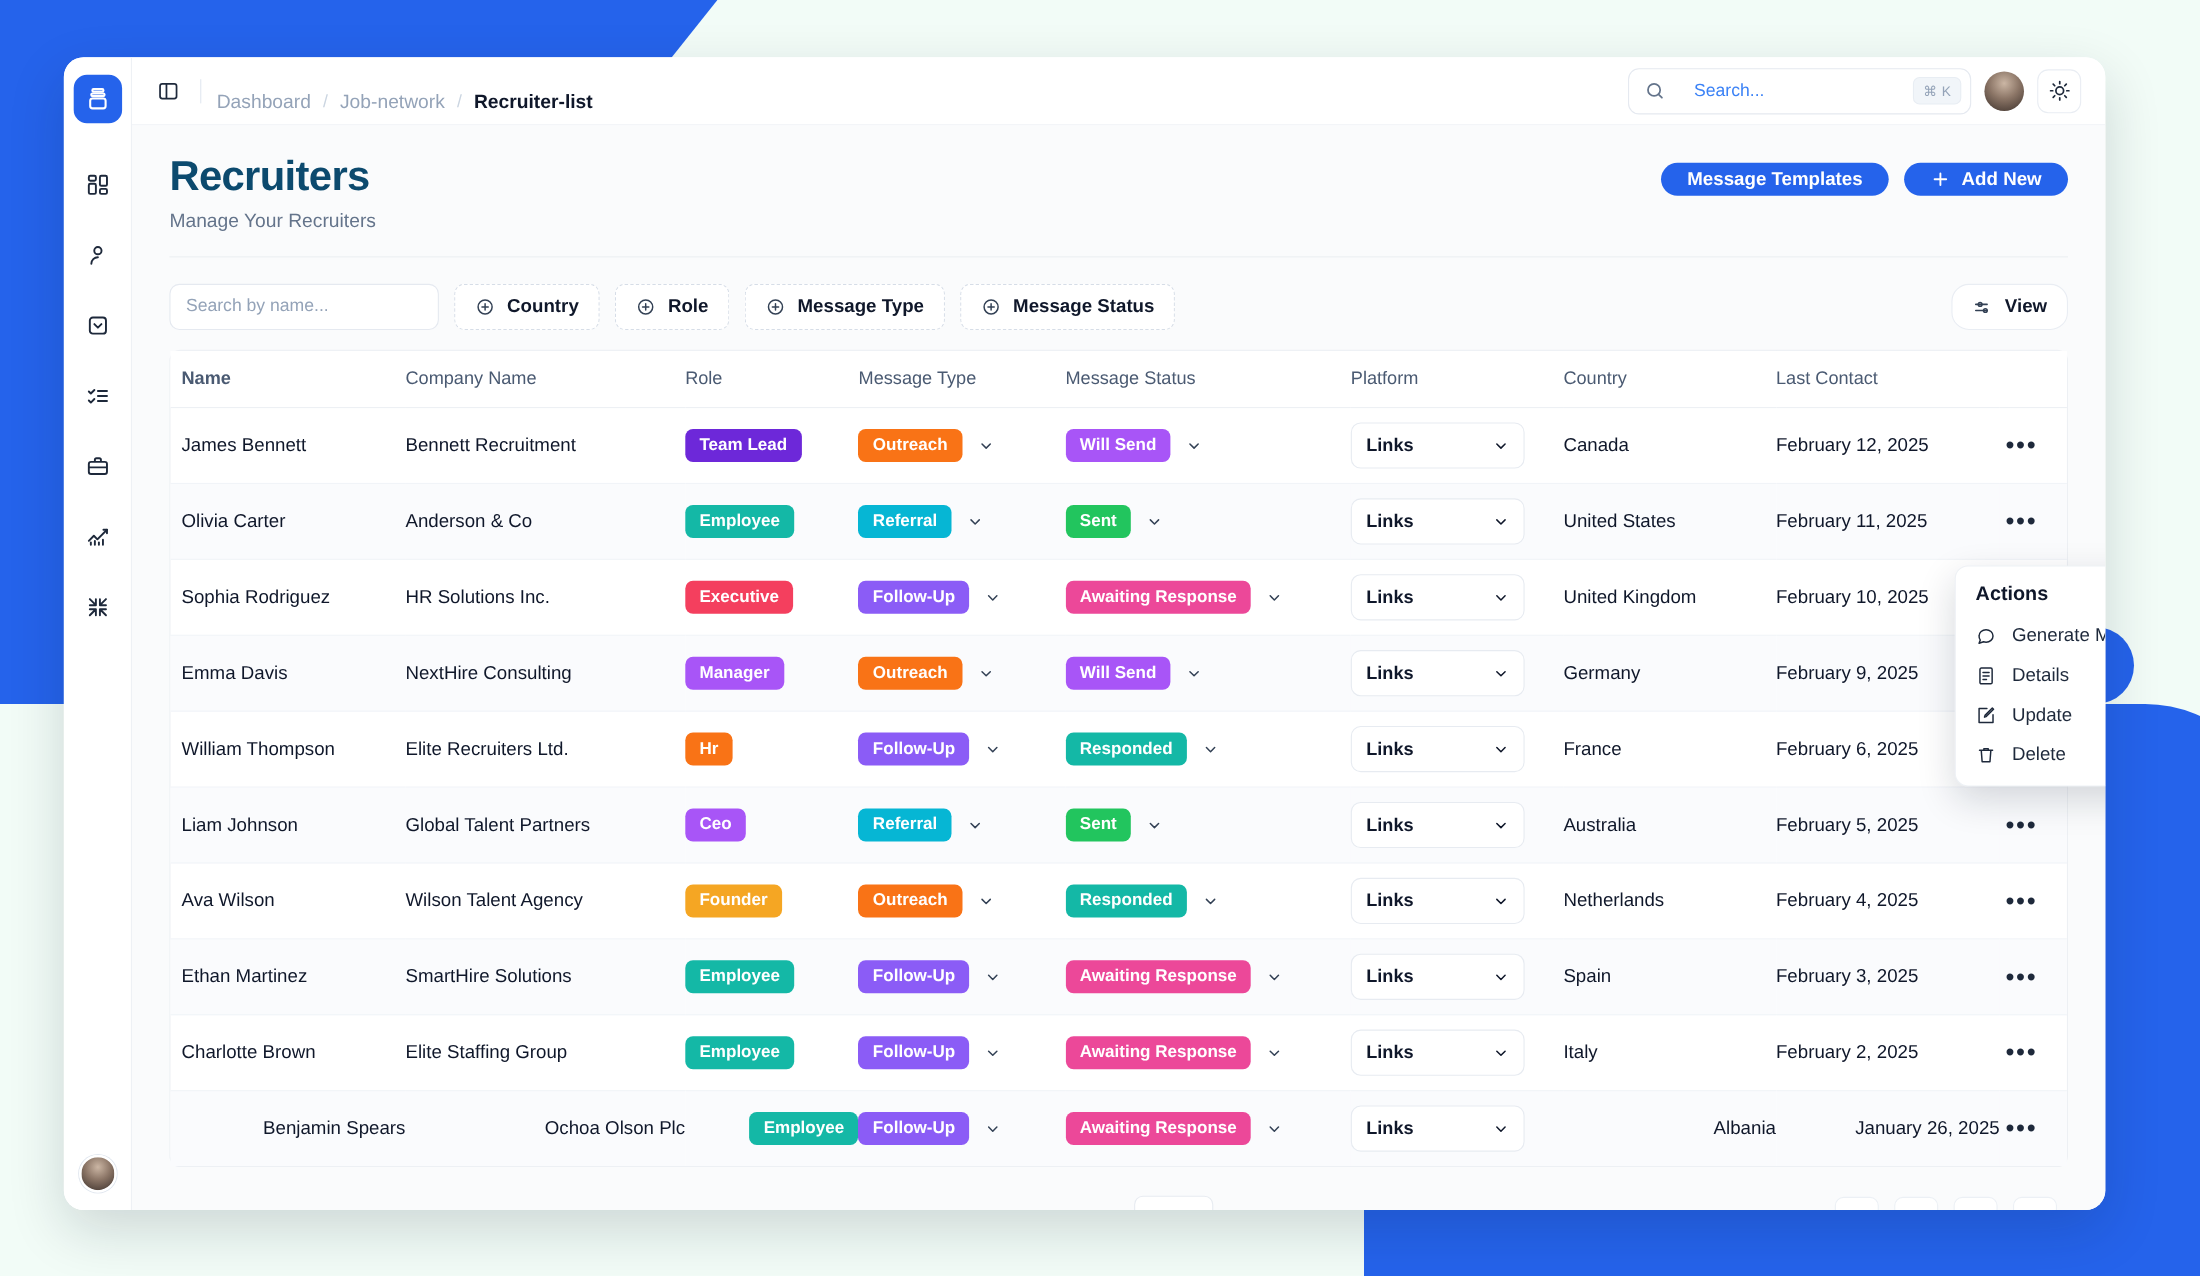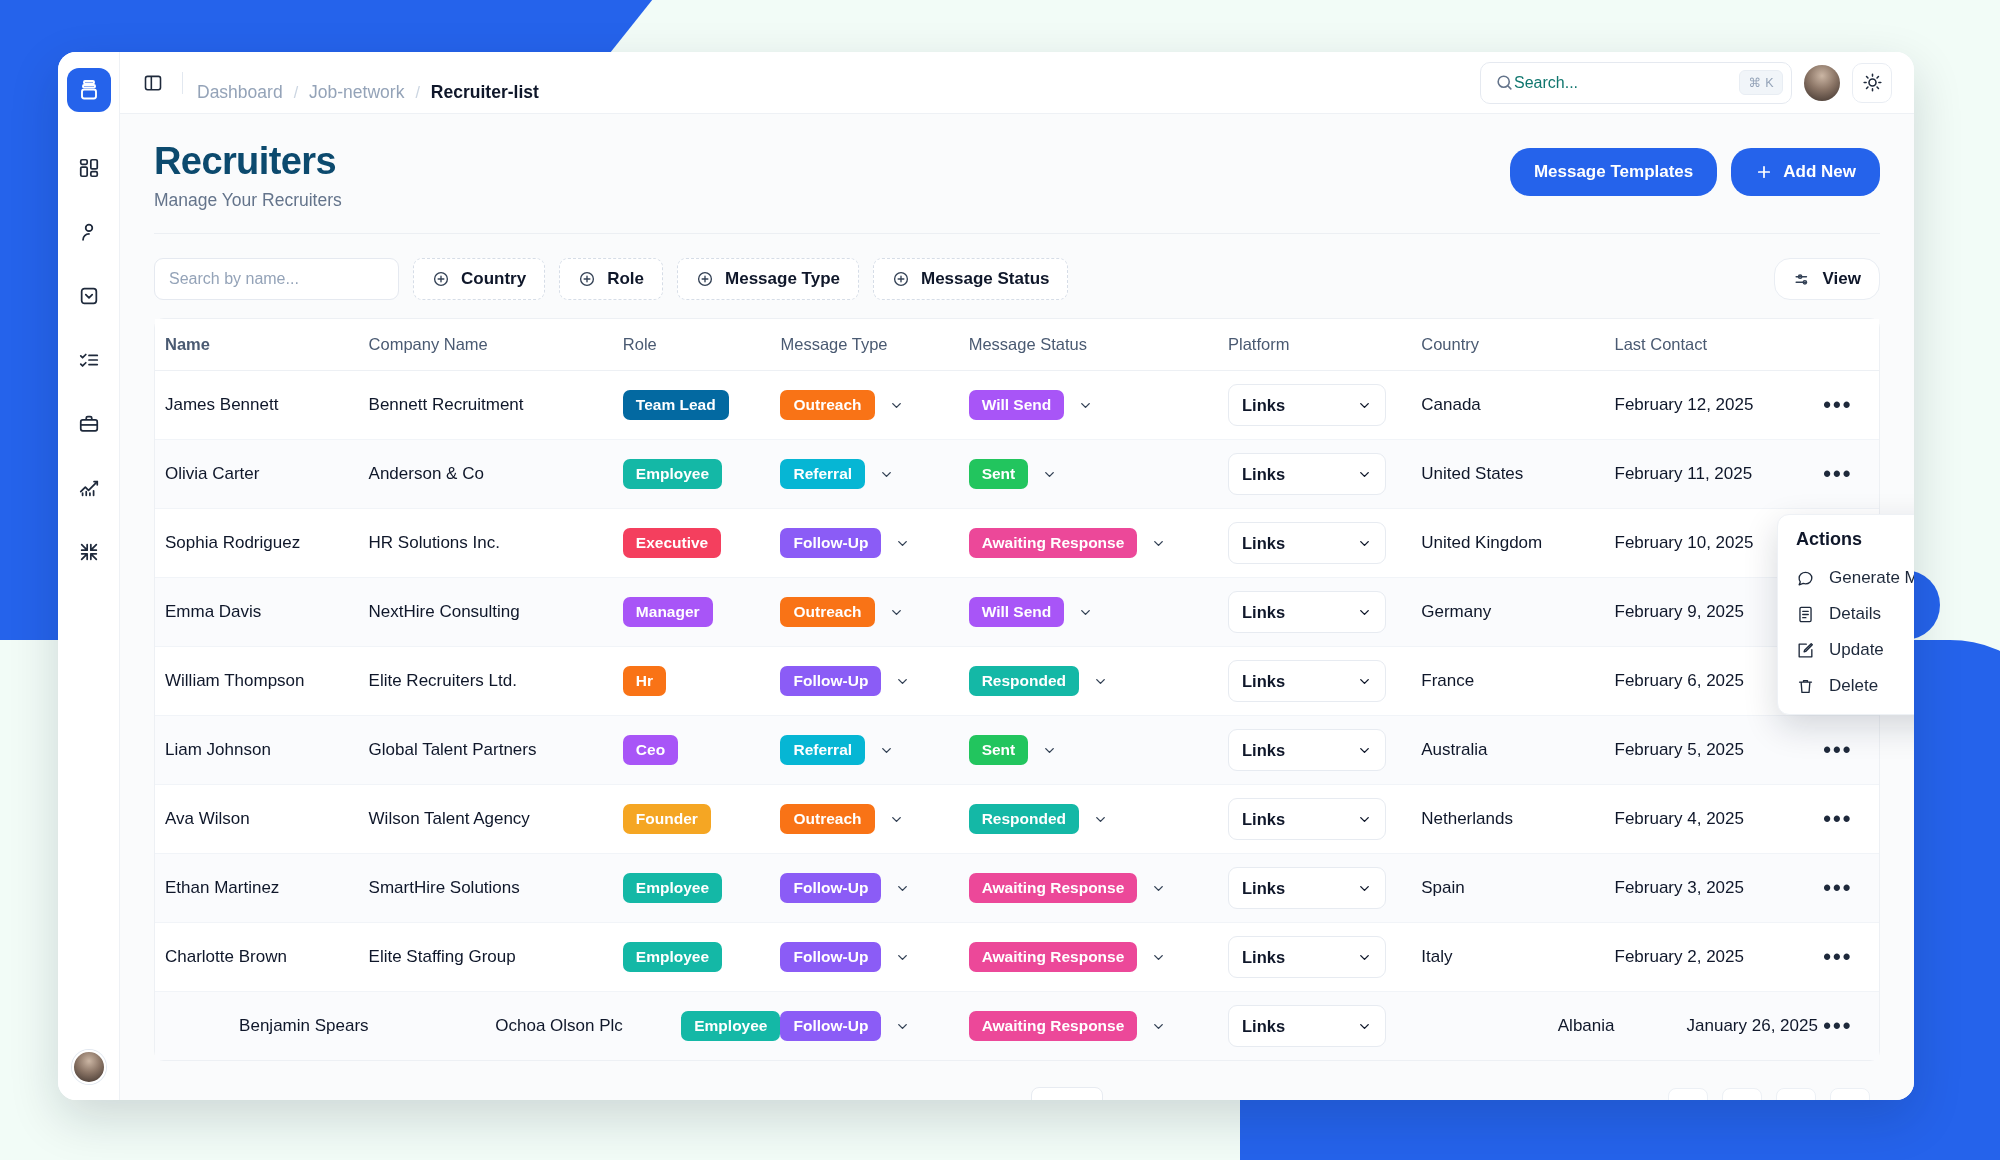--- a/index.html
+++ b/index.html
@@ -81,21 +81,21 @@
   .tb-divider { width: 1px; height: 22px; background: #e2e8f0; margin: 0 14px; }
   .breadcrumb { display: flex; align-items: center; gap: 11px; font-size: 17.5px; margin-top: 20px; }
   .bc-link { color: #94a3b8; cursor: pointer; }
   .bc-sep { color: #cbd5e1; font-size: 16px; }
   .bc-current { color: #0f172a; font-weight: 700; }
   .tb-right { margin-left: auto; display: flex; align-items: center; gap: 12px; }
   .search-box {
     width: 312px; height: 42px; border: 1px solid #e5e9f0; border-radius: 10px;
     display: flex; align-items: center; padding: 0 8px 0 14px; background: #fff;
   }
-  .search-box .sp { color: #0f766e; font-size: 16px; margin-left: 0; flex: 1; }
+  .search-box .sp { color: #3b82f6; font-size: 16px; margin-left: 26px; flex: 1; }
   .kbd {
     background: #f1f5f9; border: 1px solid #e8edf3; border-radius: 6px;
     font-size: 12.5px; color: #94a3b8; padding: 4px 8px; letter-spacing: .4px;
   }
   .tb-avatar {
     width: 36px; height: 36px; border-radius: 50%;
     background: radial-gradient(circle at 50% 30%, #cbb6a4 0%, #8b7566 45%, #3a2f2a 100%);
   }
   .theme-btn {
     width: 40px; height: 40px; border: 1px solid #e9edf3; border-radius: 10px;
@@ -104,21 +104,21 @@
   }
 
   
   .content { flex: 1; background: #fafbfc; padding: 26px 34px 0 34px; overflow: hidden; position: relative; }
   .page-head { display: flex; align-items: flex-start; }
   .page-title { font-size: 38px; font-weight: 800; color: #0c4a6e; letter-spacing: -.6px; }
   .page-sub { font-size: 17.5px; color: #64748b; margin-top: 7px; }
   .head-actions { margin-left: auto; display: flex; gap: 14px; padding-top: 8px; }
   .btn-primary {
     background: #2563eb; color: #fff; border: none; border-radius: 20px;
-    height: 48px; padding: 0 24px; font-size: 17px; font-weight: 700;
+    height: 30px; padding: 0 24px; font-size: 17px; font-weight: 700;
     font-family: inherit; cursor: pointer; display: flex; align-items: center; gap: 10px;
   }
   .hr-line { height: 1px; background: #eceff3; margin: 22px 0 0 0; }
 
   
   .filter-bar { display: flex; align-items: center; gap: 14px; padding: 24px 0 18px 0; }
   .filter-search {
     width: 245px; height: 42px; border: 1px solid #e5e9f0; border-radius: 9px;
     background: #fff; display: flex; align-items: center; padding: 0 14px;
     font-size: 16px; color: #94a3b8;
@@ -397,21 +397,21 @@
               <th class="c-plat">Platform</th>
               <th class="c-country">Country</th>
               <th class="c-last">Last Contact</th>
               <th class="c-act"></th>
             </tr>
           </thead>
           <tbody id="tbody">
               <tr>
                 <td class="c-name">James Bennett</td>
                 <td class="c-comp">Bennett Recruitment</td>
-                <td class="c-role"><span class="badge" style="background:#0369a1">Team Lead</span></td>
+                <td class="c-role"><span class="badge" style="background:#6d28d9">Team Lead</span></td>
                 <td class="c-mtype">
                   <div class="cell-flex">
                     <span class="badge" style="background:#f97316">Outreach</span>
                     <span class="caret">
                       <svg width="15" height="15" viewBox="0 0 24 24" fill="none" stroke="currentColor" stroke-width="2.2" stroke-linecap="round" stroke-linejoin="round">
                         <path d="M6 9l6 6 6-6"></path>
                       </svg>
                     </span>
                   </div>
                 </td>

